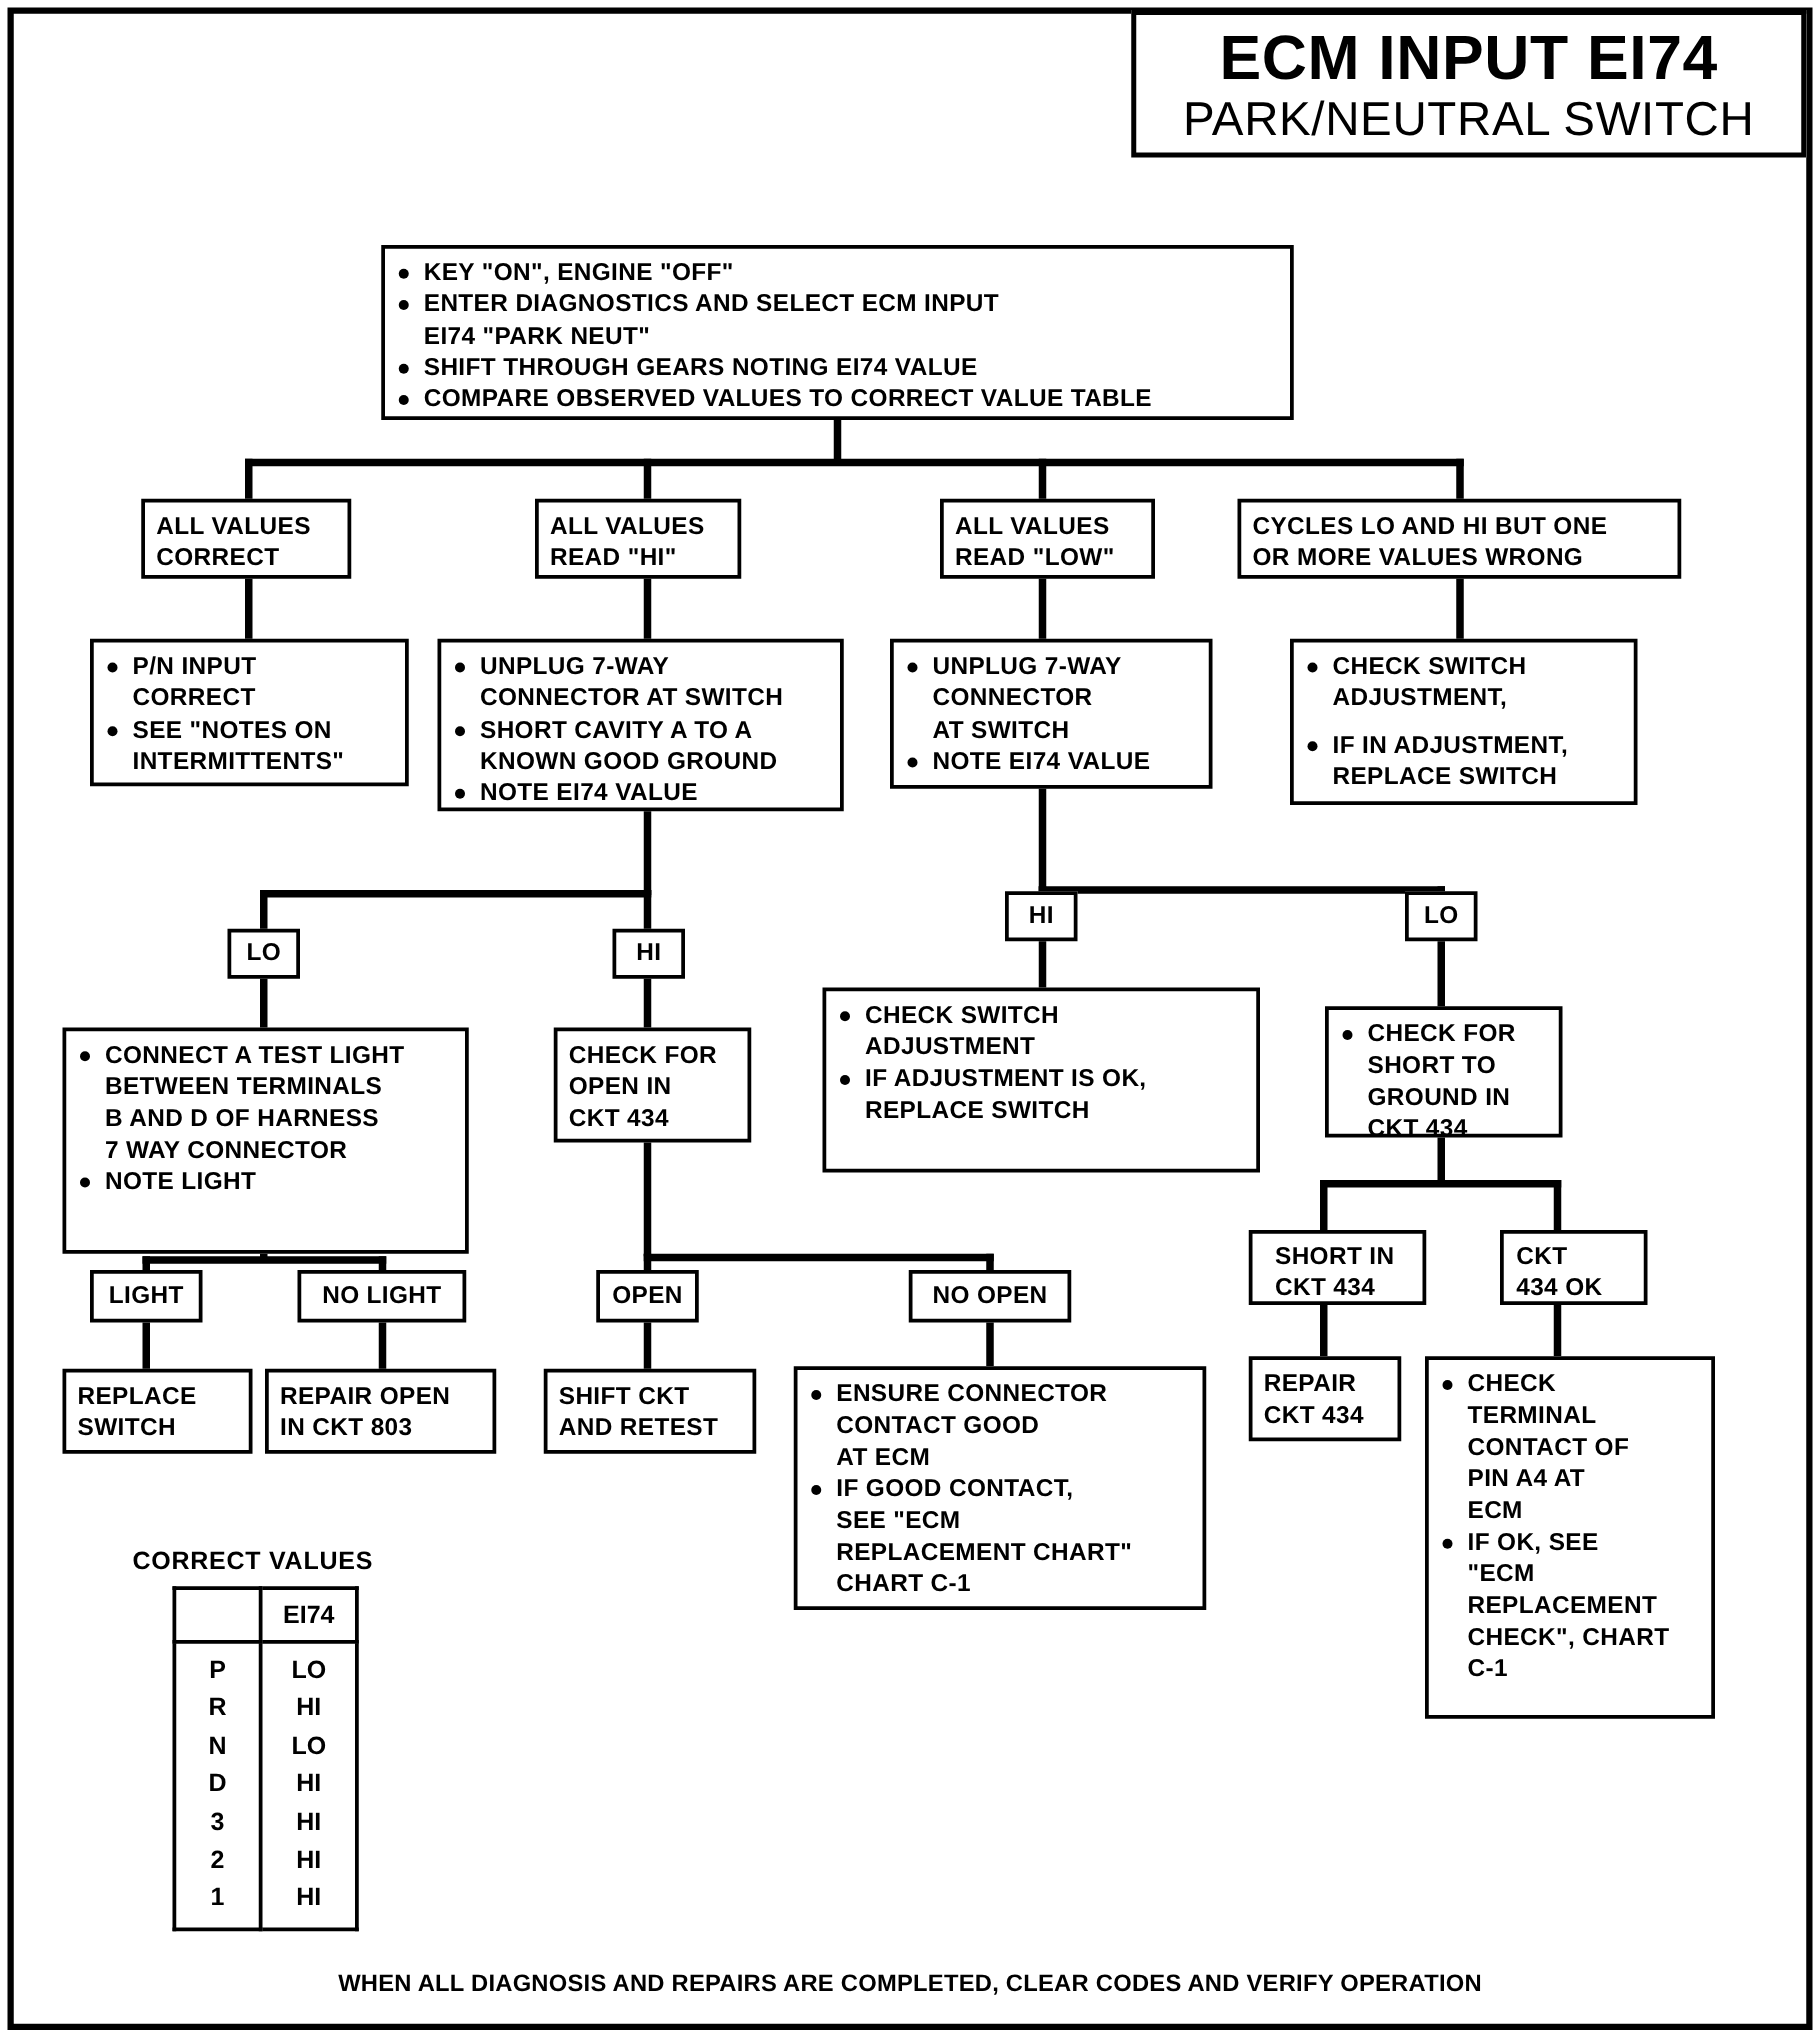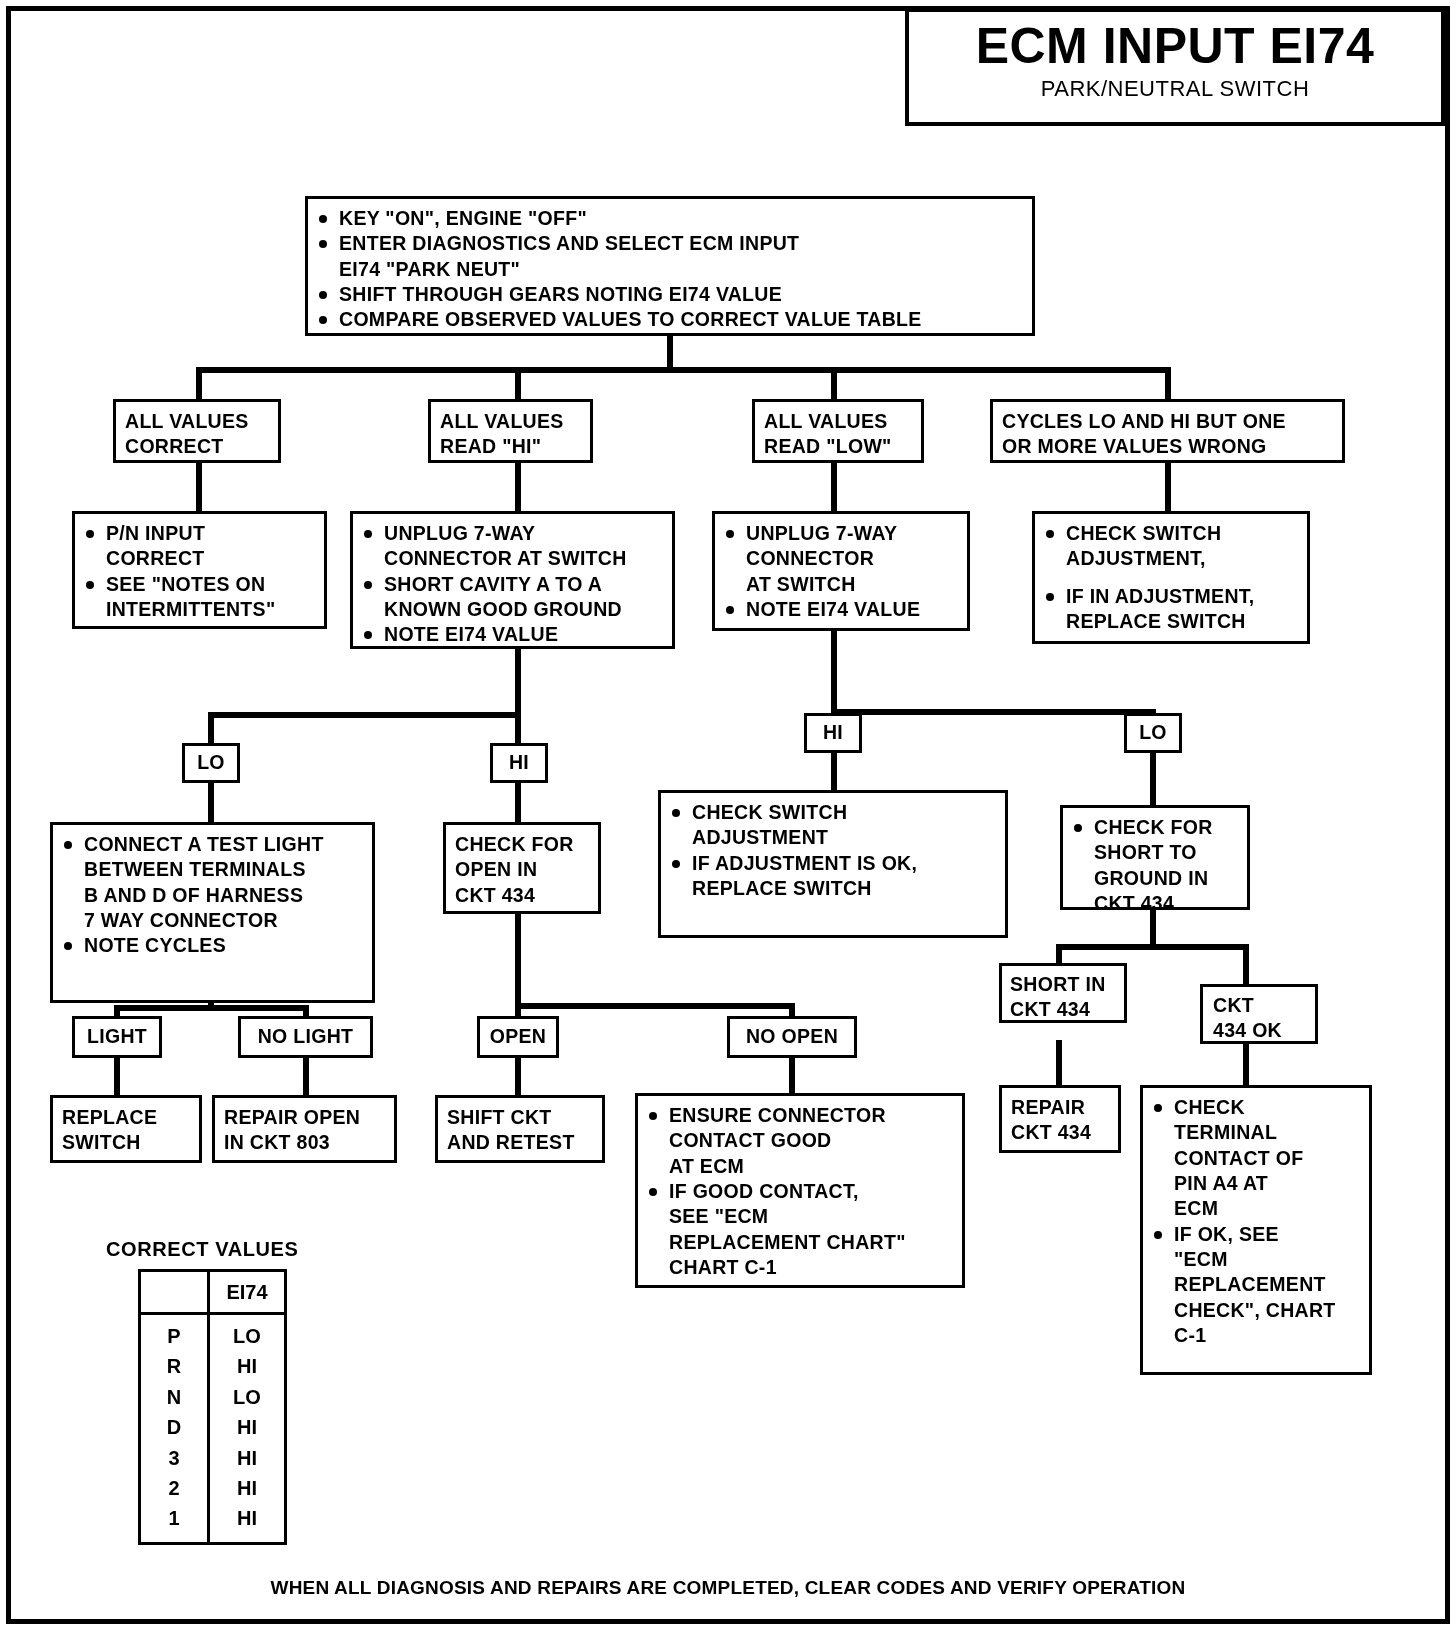--- a/index.html
+++ b/index.html
@@ -35,21 +35,21 @@
     text-align: center;
   }
   #title-main {
     font-size: 50px;
     font-weight: bold;
     letter-spacing: 0.5px;
     margin-top: 8px;
     line-height: 1.05;
   }
   #title-sub {
-    font-size: 22px;
+    font-size: 38px;
     font-weight: normal;
     letter-spacing: 0.5px;
     line-height: 1.05;
     margin-top: 4px;
   }
   
   .box {
     position: absolute;
     border: 3px solid #000;
     box-sizing: border-box;
@@ -276,21 +276,21 @@
   <div class="box small" style="left:1124px; top:713px; width:58px; height:40px;">
     <span>LO</span>
   </div>
 
   <div class="box" style="left:50px; top:822px; width:325px; height:181px;">
     <ul class="bul">
       <li>CONNECT A TEST LIGHT
 BETWEEN TERMINALS
 B AND D OF HARNESS
 7 WAY CONNECTOR</li>
-      <li>NOTE CYCLES</li>
+      <li>NOTE LIGHT</li>
     </ul>
   </div>
 
   <div class="box" style="left:443px; top:822px; width:158px; height:92px;">
     <div class="plain-lines">CHECK FOR
 OPEN IN
 CKT 434</div>
   </div>
 
   <div class="box" style="left:658px; top:790px; width:350px; height:148px;">
@@ -317,21 +317,21 @@
   <div class="box small" style="left:238px; top:1016px; width:135px; height:42px;">
     <span>NO LIGHT</span>
   </div>
   <div class="box small" style="left:477px; top:1016px; width:82px; height:42px;">
     <span>OPEN</span>
   </div>
   <div class="box small" style="left:727px; top:1016px; width:130px; height:42px;">
     <span>NO OPEN</span>
   </div>
 
-  <div class="box" style="left:999px; top:963px; width:128px; height:60px; padding:6px 8px;">
+  <div class="box" style="left:999px; top:984px; width:142px; height:60px; padding:6px 18px;">
     <div class="plain-lines">SHORT IN
 CKT 434</div>
   </div>
   <div class="box" style="left:1200px; top:984px; width:118px; height:60px; padding:6px 10px;">
     <div class="plain-lines">CKT
 434 OK</div>
   </div>
 
   <div class="box" style="left:50px; top:1095px; width:152px; height:68px;">
     <div class="plain-lines">REPLACE

